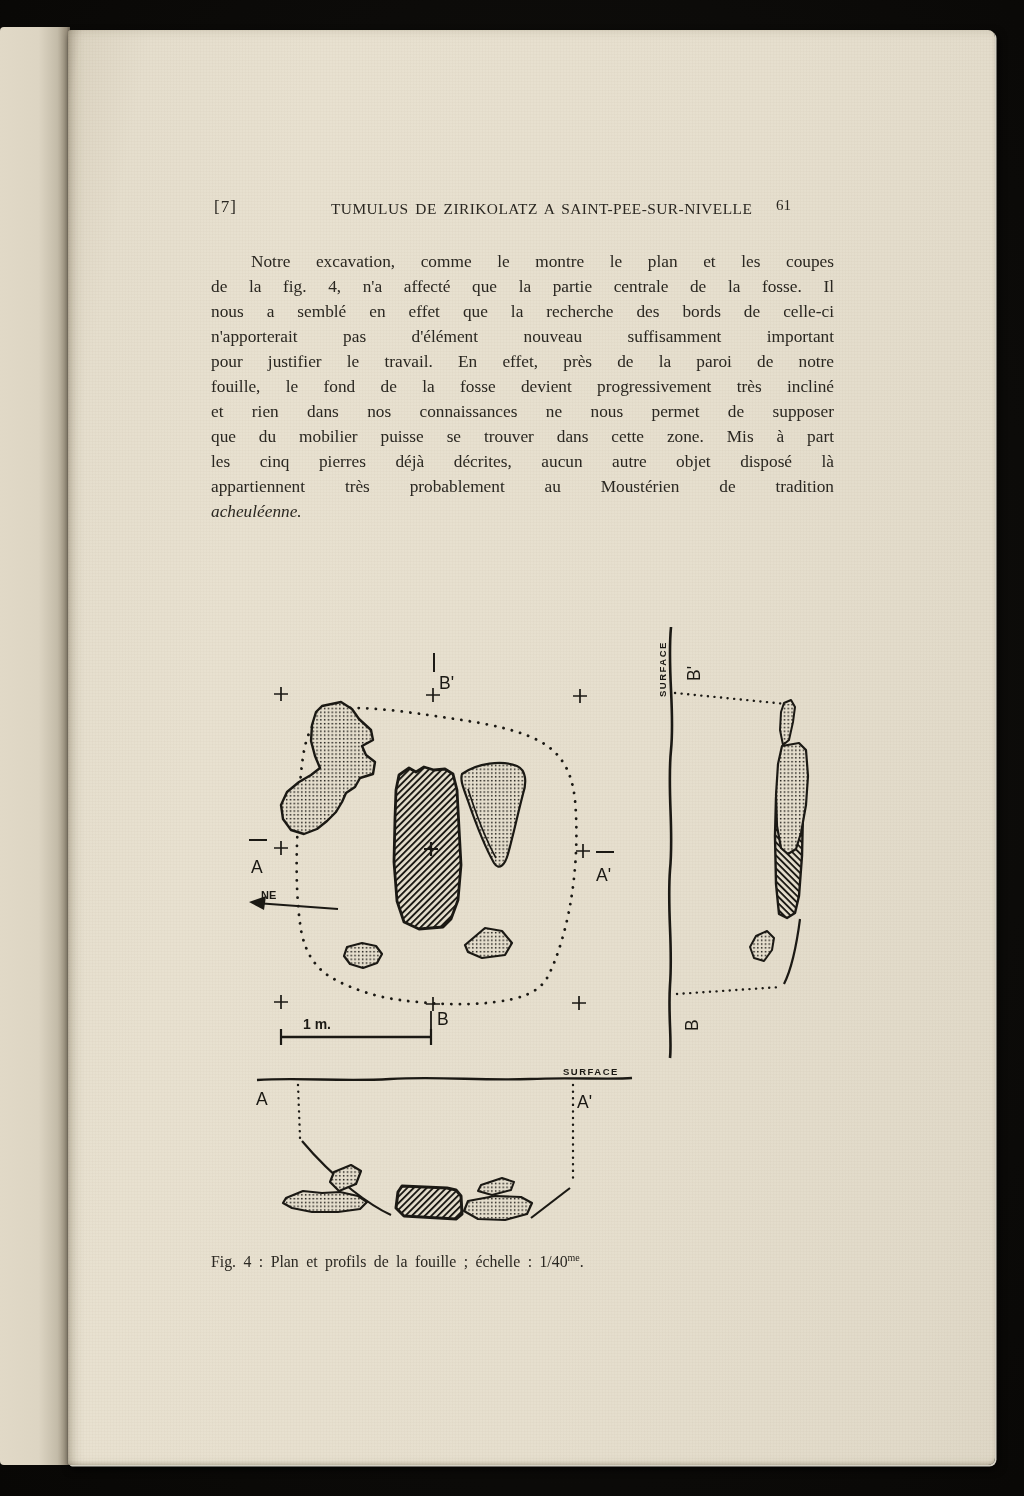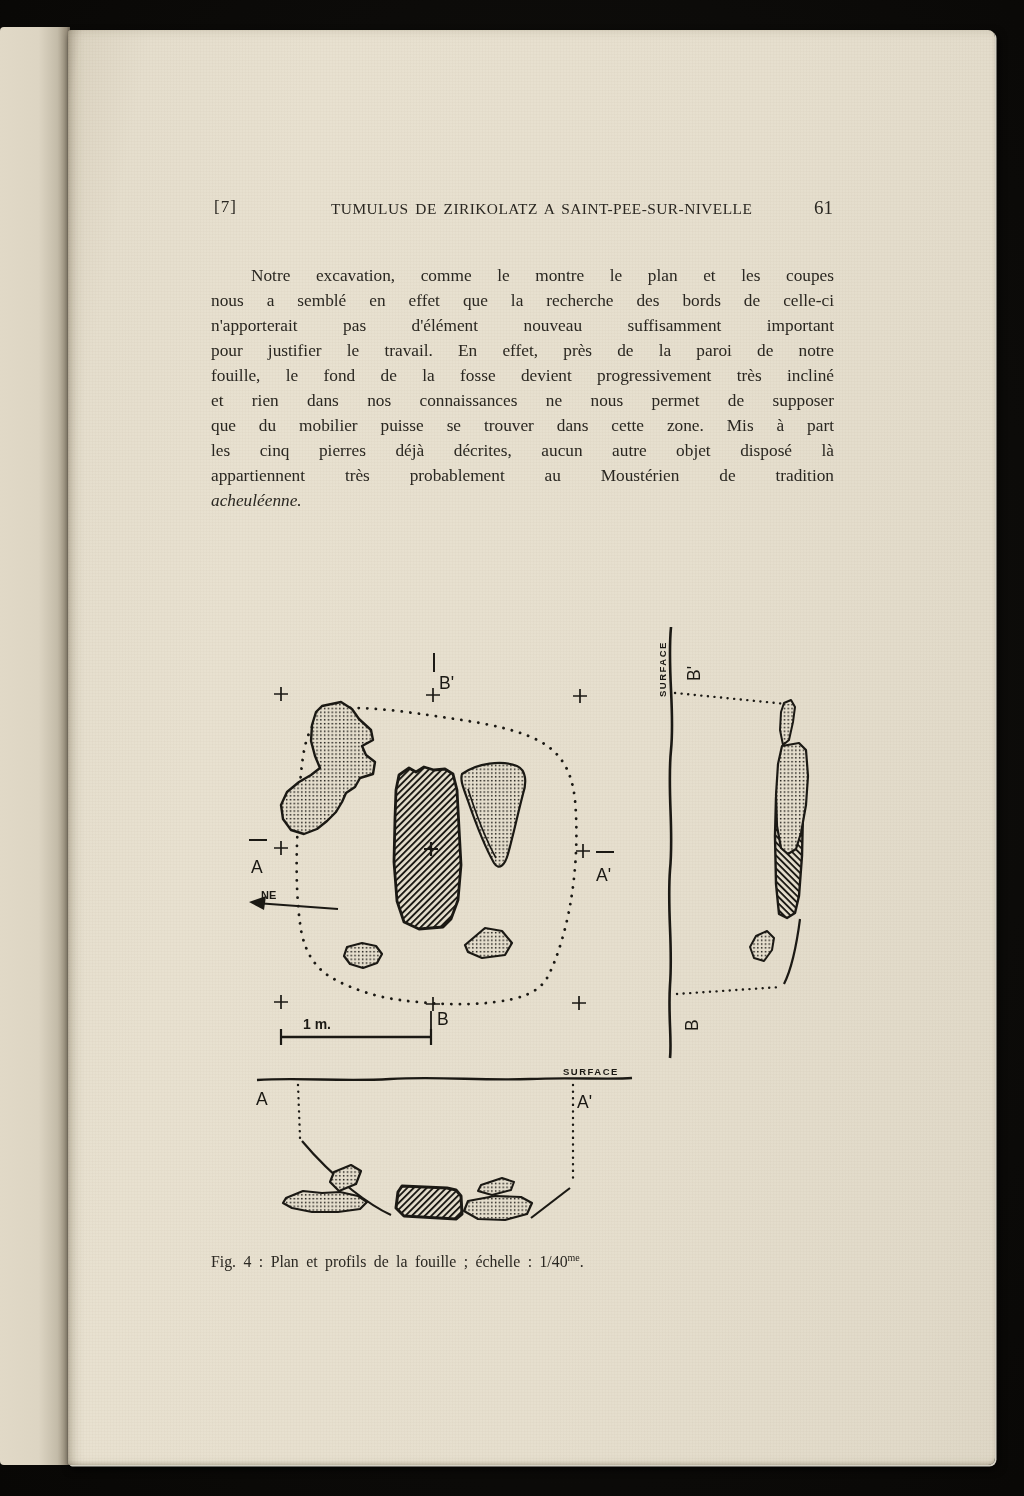--- a/index.html
+++ b/index.html
@@ -23,43 +23,44 @@
   }
   .page::after{
     content:"";position:absolute;inset:0;border-radius:inherit;pointer-events:none;
     background-image:
       repeating-linear-gradient(0deg, rgba(125,105,65,.025) 0 1px, rgba(0,0,0,0) 1px 3px),
       repeating-linear-gradient(90deg, rgba(125,105,65,.025) 0 1px, rgba(0,0,0,0) 1px 3px);
   }
   .txt{position:absolute;color:#2a2721;}
   .h-num{left:214px;top:197px;font-size:17px;letter-spacing:1px;}
   .h-title{left:287px;top:200px;font-size:15.4px;letter-spacing:.45px;word-spacing:2.5px;margin-left:44px;}
-  .h-page{left:814px;top:197px;font-size:19px;}
+  .h-page{left:776px;top:197px;font-size:15px;}
   .para{left:211px;top:249px;width:623px;font-size:17.3px;line-height:25px;}
   .para .line{text-align:justify;text-align-last:justify;white-space:normal;}
-  .para .line.first{text-indent:40px;margin-top:14px;}
+  .para .line.first{text-indent:40px;}
   .para .line.last{text-align-last:left;font-style:italic;}
   .caption{left:211px;top:1252px;font-size:15.8px;word-spacing:3.5px;}
   .caption sup{font-size:10px;text-align:right;}
   svg text{fill:#1b1914;}
   .fig-letter{font-family:"Liberation Sans",sans-serif;font-size:17.5px;}
   .fig-hand{font-family:"Liberation Sans",sans-serif;font-weight:bold;}
 </style>
 </head>
 <body>
 
 <div class="page-under"></div>
 <div class="page"></div>
 
 <span class="txt h-num">[7]</span>
 <span class="txt h-title">TUMULUS DE ZIRIKOLATZ A SAINT-PEE-SUR-NIVELLE</span>
 <span class="txt h-page">61</span>
 
 <div class="txt para">
   <div class="line first">Notre excavation, comme le montre le plan et les coupes</div>
+  <div class="line">de la fig. 4, n'a affecté que la partie centrale de la fosse. Il</div>
   <div class="line">nous a semblé en effet que la recherche des bords de celle-ci</div>
   <div class="line">n'apporterait pas d'élément nouveau suffisamment important</div>
   <div class="line">pour justifier le travail. En effet, près de la paroi de notre</div>
   <div class="line">fouille, le fond de la fosse devient progressivement très incliné</div>
   <div class="line">et rien dans nos connaissances ne nous permet de supposer</div>
   <div class="line">que du mobilier puisse se trouver dans cette zone. Mis à part</div>
   <div class="line">les cinq pierres déjà décrites, aucun autre objet disposé là</div>
   <div class="line">appartiennent très probablement au Moustérien de tradition</div>
   <div class="line last">acheuléenne.</div>
 </div>

